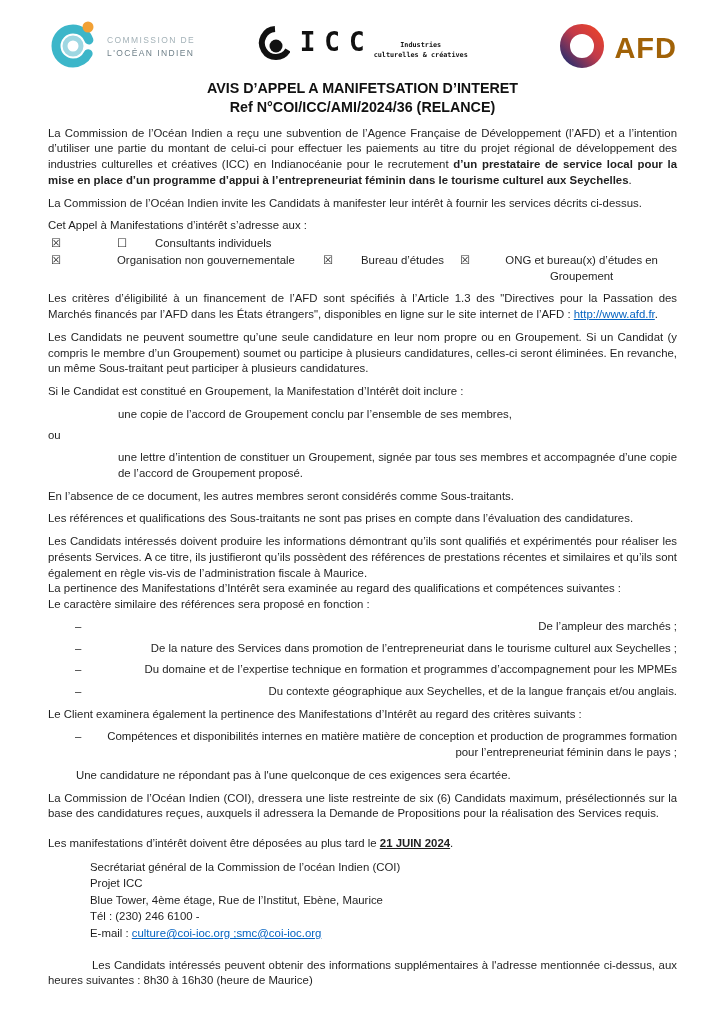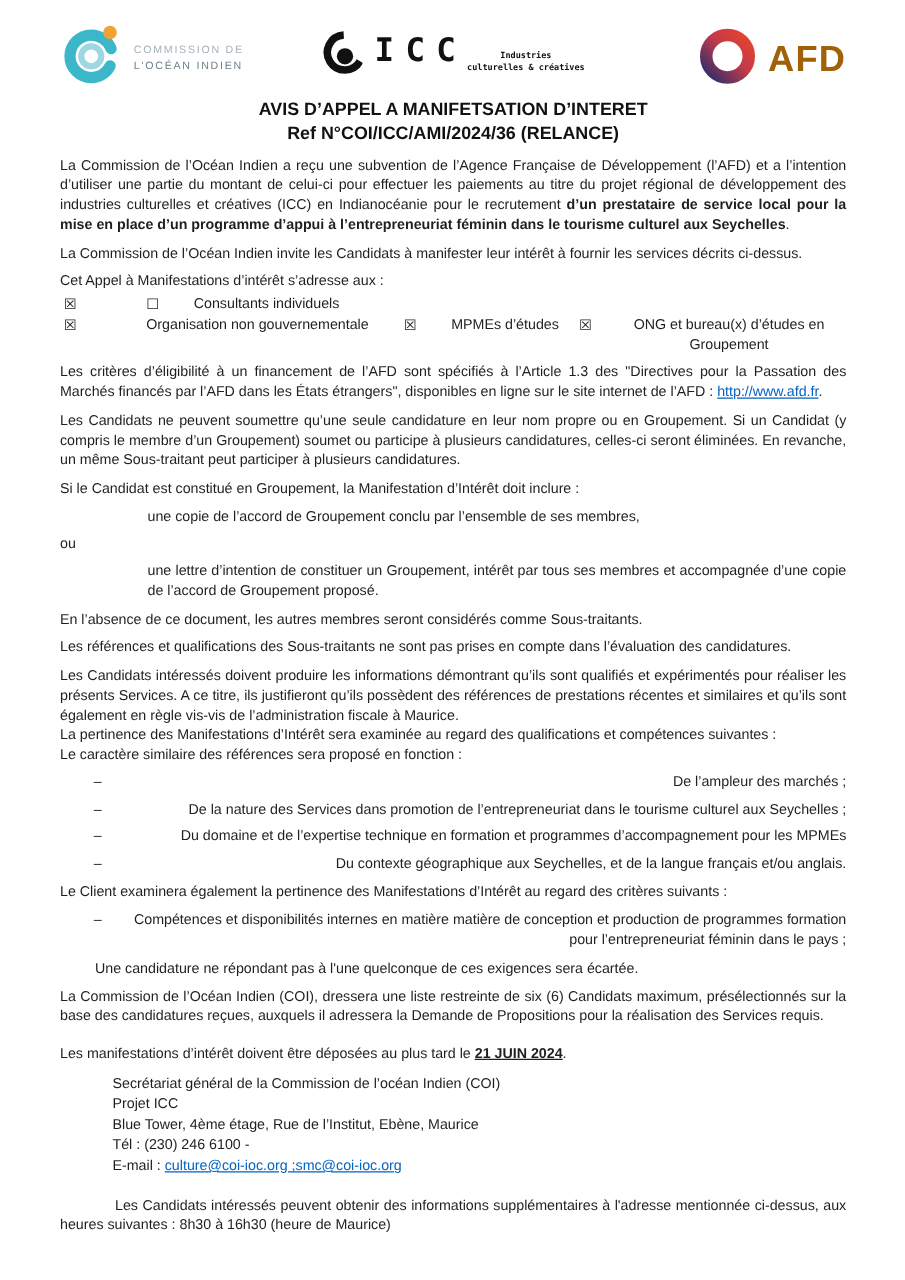--- a/index.html
+++ b/index.html
@@ -122,39 +122,39 @@
       <span class="cbx-g2">☐</span>
       <span class="cbx-rest">
           <span class="cbx-mid-label">Consultants individuels</span>
         </span>
     </div>
     <div class="cbx-row">
       <span class="cbx-g">☒</span>
       <span class="cbx-l">Organisation non gouvernementale</span>
       <span class="cbx-g2">☒</span>
       <span class="cbx-rest">
-        <span class="cbx-mid-label">MPMEs d’études</span>
+        <span class="cbx-mid-label">Bureau d’études</span>
         <span class="cbx-g3">☒</span>
         <span class="cbx-stack">
           <span>ONG et bureau(x) d’études en</span><br>
           <span>Groupement</span>
         </span>
       </span>
     </div>
   </div>
 
   <p class="para"><span>Les critères d’éligibilité à un financement de l’AFD sont spécifiés à l’Article 1.3 des "Directives pour la Passation des Marchés financés par l’AFD dans les États étrangers", disponibles en ligne sur le site internet de l’AFD : </span><a class="doclink">http://www.afd.fr</a><span>.</span></p>
 
   <p class="para">Les Candidats ne peuvent soumettre qu’une seule candidature en leur nom propre ou en Groupement. Si un Candidat (y compris le membre d’un Groupement) soumet ou participe à plusieurs candidatures, celles-ci seront éliminées. En revanche, un même Sous-traitant peut participer à plusieurs candidatures.</p>
 
   <p class="para">Si le Candidat est constitué en Groupement, la Manifestation d’Intérêt doit inclure :</p>
 
   <div class="indent1">une copie de l’accord de Groupement conclu par l’ensemble de ses membres,</div>
   <div class="ou-line">ou</div>
-  <div class="indent1">une lettre d’intention de constituer un Groupement, intérêt par tous ses membres et accompagnée d’une copie de l’accord de Groupement proposé.</div>
+  <div class="indent1">une lettre d’intention de constituer un Groupement, signée par tous ses membres et accompagnée d’une copie de l’accord de Groupement proposé.</div>
 
   <p class="para">En l’absence de ce document, les autres membres seront considérés comme Sous-traitants.</p>
 
   <p class="para">Les références et qualifications des Sous-traitants ne sont pas prises en compte dans l’évaluation des candidatures.</p>
 
   <p class="para tight-bottom">Les Candidats intéressés doivent produire les informations démontrant qu’ils sont qualifiés et expérimentés pour réaliser les présents Services. A ce titre, ils justifieront qu’ils possèdent des références de prestations récentes et similaires et qu’ils sont également en règle vis-vis de l’administration fiscale à Maurice.</p>
 
   <p class="para tight-top tight-bottom"><span>La pertinence des Manifestations d’Intérêt sera examinée au regard des qualifications et compétences suivantes :</span><br><span>Le caractère similaire des références sera proposé en fonction :</span></p>
 
   <div>

